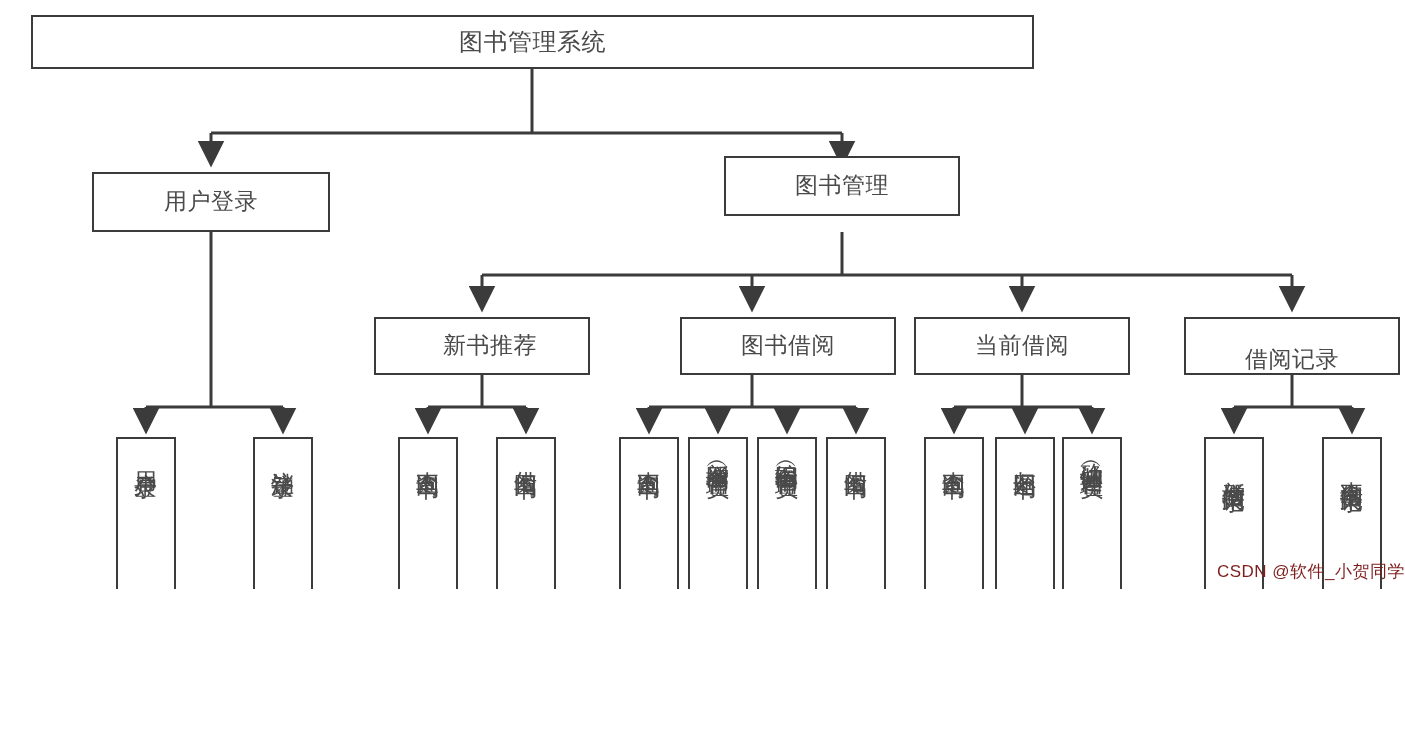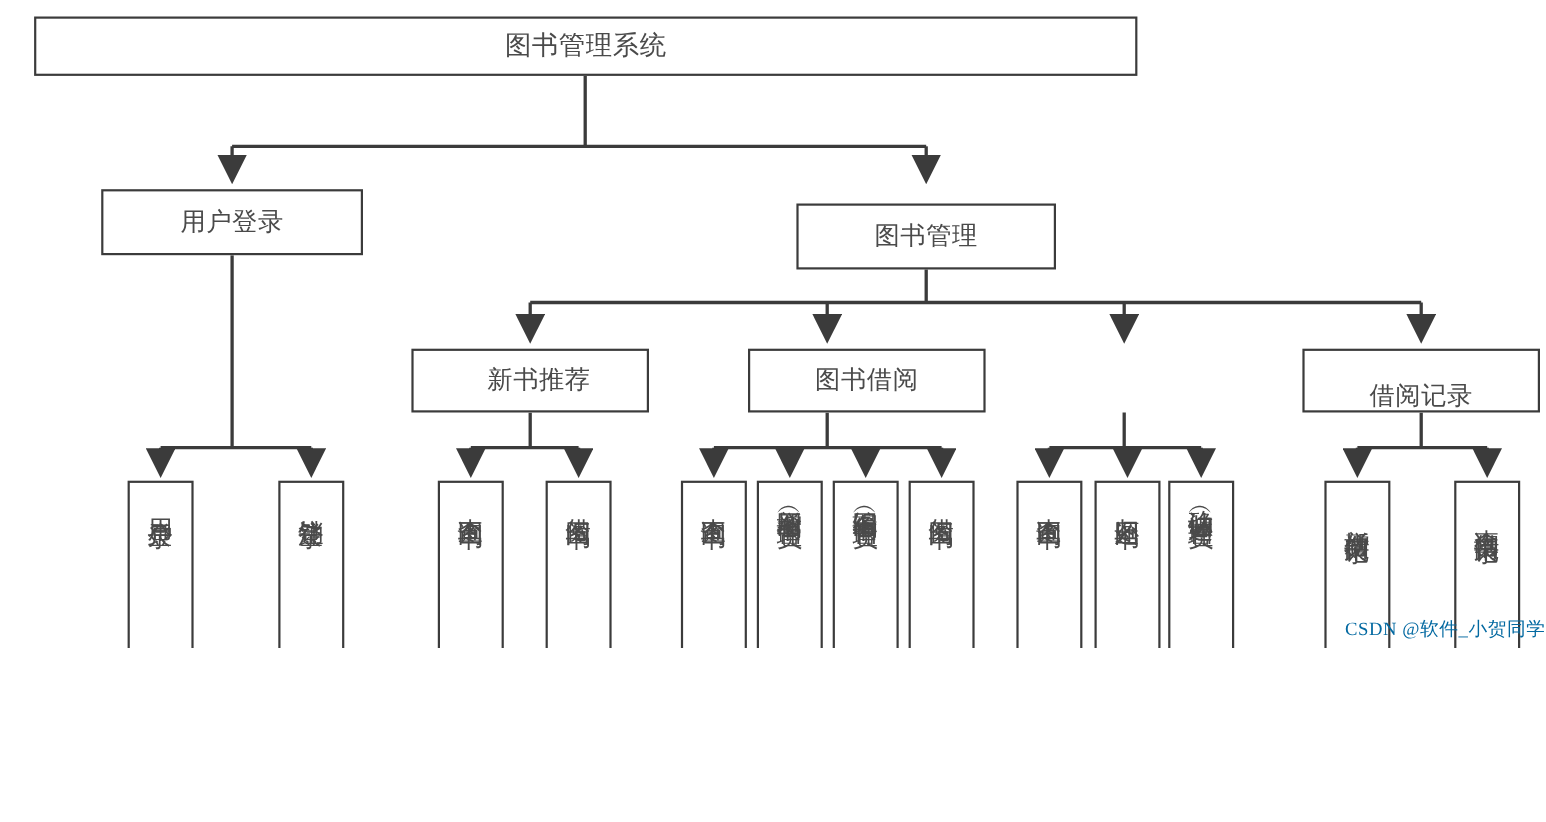--- a/index.html
+++ b/index.html
@@ -67,25 +67,25 @@
     max-height: 270px;
   }
   .node.leaf.tall .label {
     max-height: 282px;
   }
   #watermark {
     position: absolute;
     right: 12px;
     bottom: 6px;
     font-size: 17px;
-    color: #0369a1;
+    color: #7f1d1d;
     letter-spacing: 0.5px;
     z-index: 3;
     white-space: nowrap;
-    font-family: Liberation Serif, serif;
+    font-family: Liberation Sans, sans-serif;
   }
 </style>
 </head>
 <body>
 
 <div id="canvas">
 
   <svg id="edges" viewBox="0 0 1405 747" xmlns="http://www.w3.org/2000/svg">
     <defs>
       <marker id="arrow" viewBox="0 0 12 12" refX="10" refY="6" markerWidth="9" markerHeight="9" orient="auto-start-reverse">
@@ -149,32 +149,35 @@
   </svg>
 
   <div class="node root horiz" style="left:19px; top:15px; width:1003px; height:54px;">
     <span class="label">图书管理系统</span>
   </div>
 
   <div class="node horiz" style="left:80px; top:172px; width:238px; height:60px;">
     <span class="label">用户登录</span>
   </div>
 
-  <div class="node horiz" style="left:712px; top:185px; width:236px; height:60px;">
+  <div class="node horiz" style="left:712px; top:156px; width:236px; height:60px;">
     <span class="label">图书管理</span>
   </div>
 
   <div class="node horiz" style="left:362px; top:317px; width:216px; height:58px;padding-left:16px;">
     <span class="label">新书推荐</span>
   </div>
 
   <div class="node horiz" style="left:668px; top:317px; width:216px; height:58px;">
     <span class="label">图书借阅</span>
   </div>
 
+  <div class="node horiz" style="left:902px; top:317px; width:216px; height:58px;">
+    <span class="label">当前借阅</span>
+  </div>
 
   <div class="node horiz" style="left:1172px; top:317px; width:216px; height:58px;align-items:flex-end;">
     <span class="label">借阅记录</span>
   </div>
 
   <div class="node leaf" style="left:104px; top:437px; width:60px; height:296px;">
     <span class="label">用户登录</span>
   </div>
 
   <div class="node leaf" style="left:241px; top:437px; width:60px; height:296px;">

